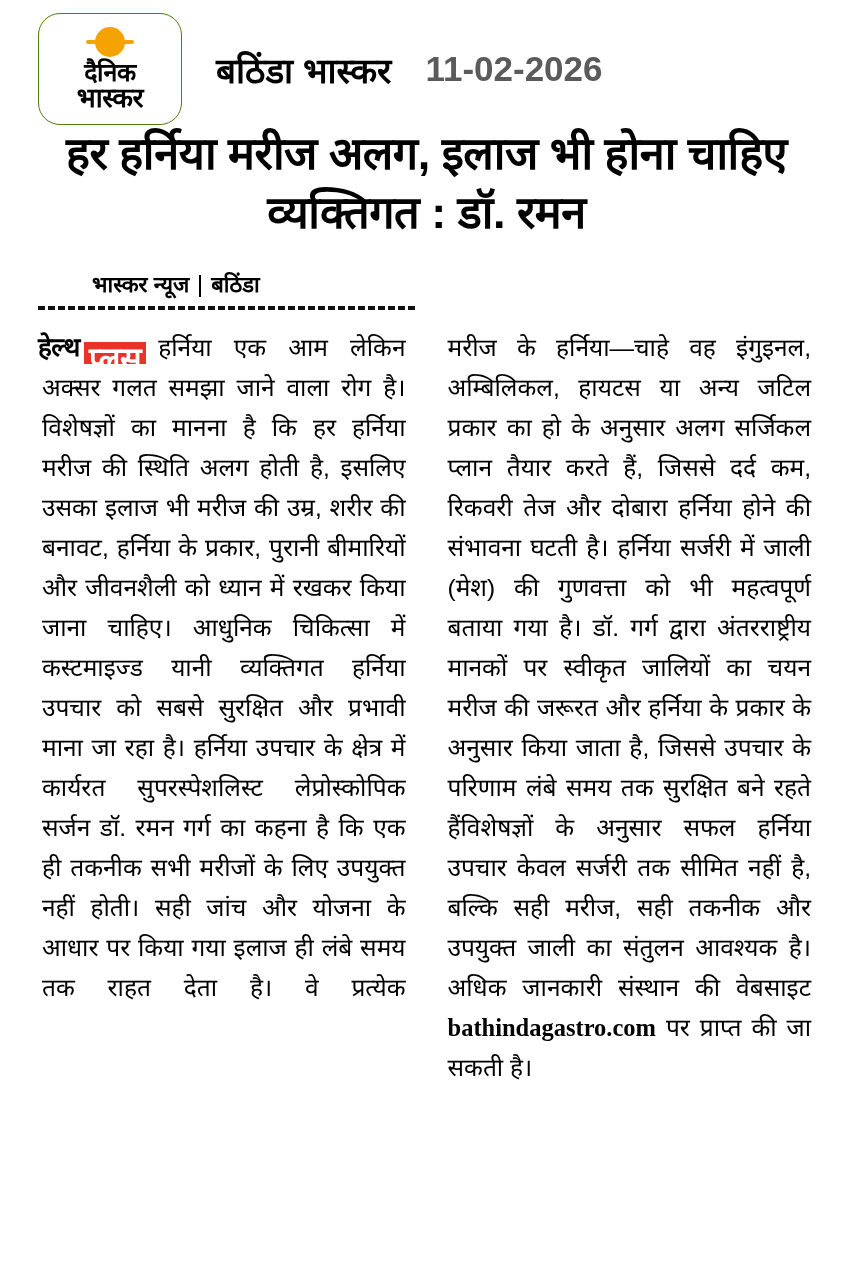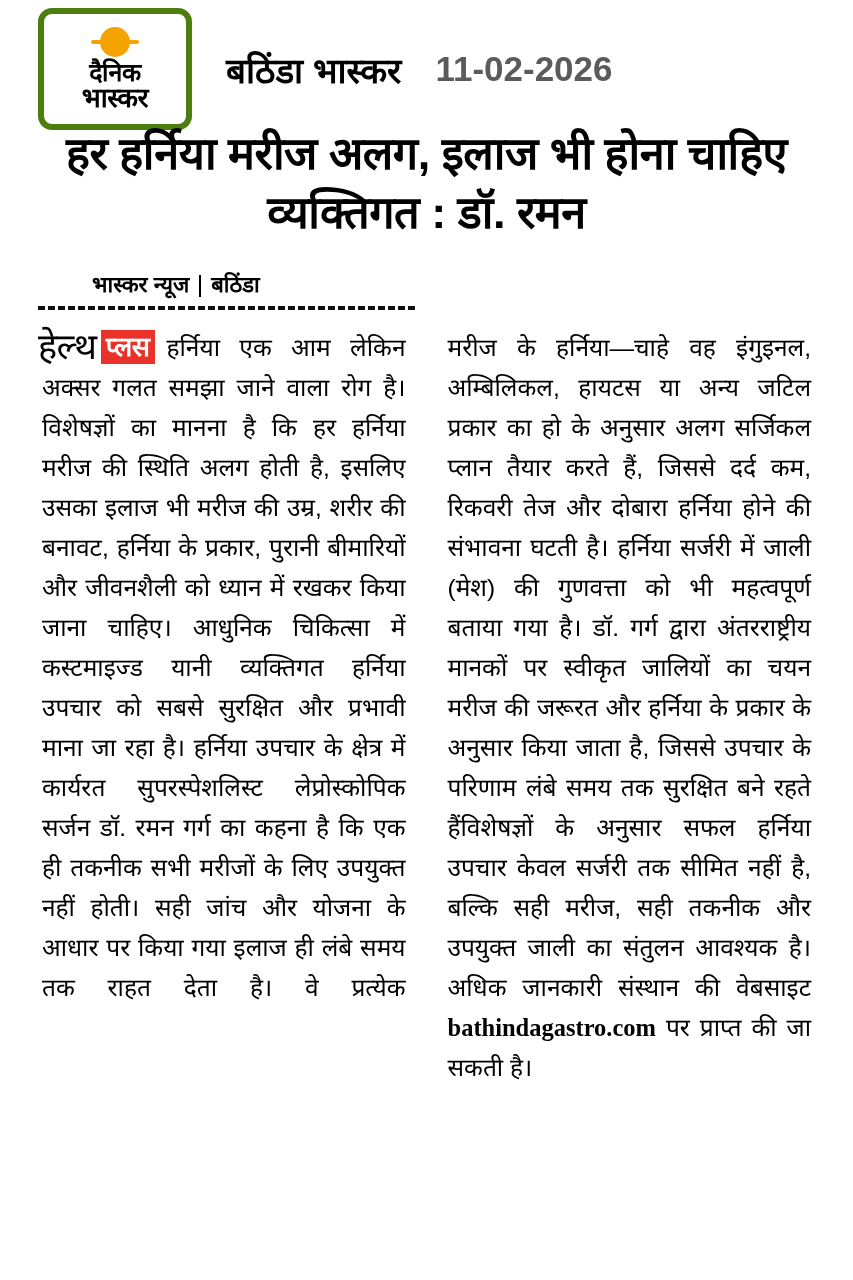--- a/index.html
+++ b/index.html
@@ -27,22 +27,22 @@
   .masthead {
     display: flex;
     align-items: center;
     padding-top: 14px;
     height: 124px;
     box-sizing: border-box;
   }
   .logo-box {
     width: 142px;
     height: 110px;
-    border: 6px solid #4d7c0f;
-    border-radius: 14px;
+    border: 1px solid #4d7c0f;
+    border-radius: 22px;
     background: #ffffff;
     display: flex;
     flex-direction: column;
     align-items: center;
     justify-content: center;
     flex: none;
   }
   .logo-sun {
     width: 30px;
     height: 30px;
@@ -150,34 +150,35 @@
   .healthplus {
     float: left;
     margin: 6px 12px 0 0;
     display: flex;
     align-items: stretch;
     height: 34px;
   }
   .hp-1 {
     background: #ffffff;
     color: #000000;
-    font-weight: normal;
-    font-size: 36px;
+    font-weight: bold;
+    font-size: 26px;
     line-height: 34px;
     padding-right: 4px;
     letter-spacing: -0.5px;
   }
   .hp-2 {
     background: #e8322a;
     color: #ffffff;
     font-weight: bold;
-    font-size: 27px;
+    font-size: 32px;
     line-height: 34px;
     padding: 0 5px;
     letter-spacing: -0.5px;
+    margin-top: 12px;
   }
   .site {
     font-family: "Liberation Serif", serif;
     font-weight: bold;
   }
 </style>
 </head>
 <body>
 
 <div class="page">

